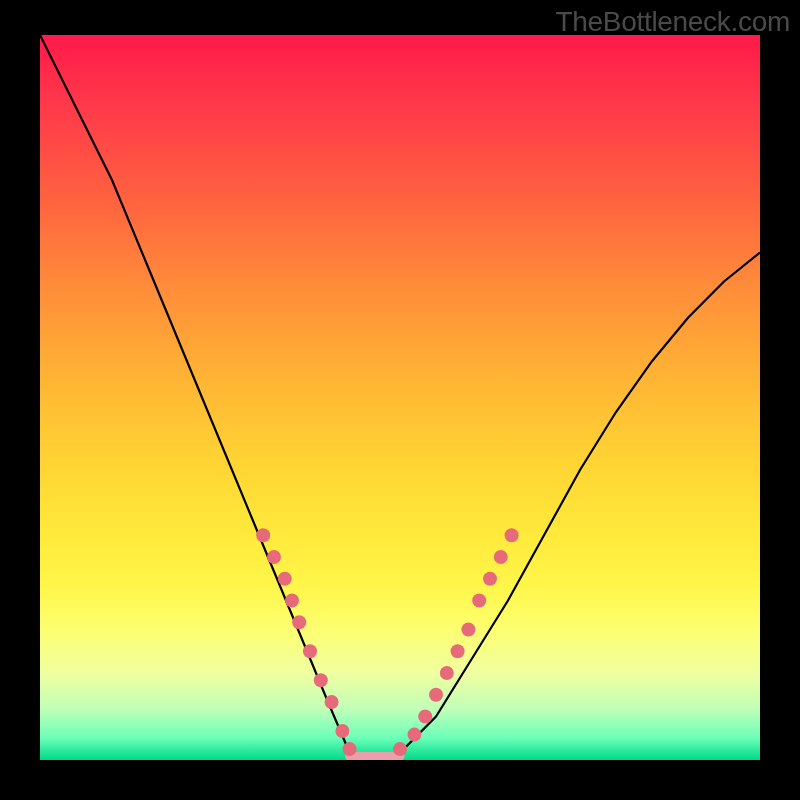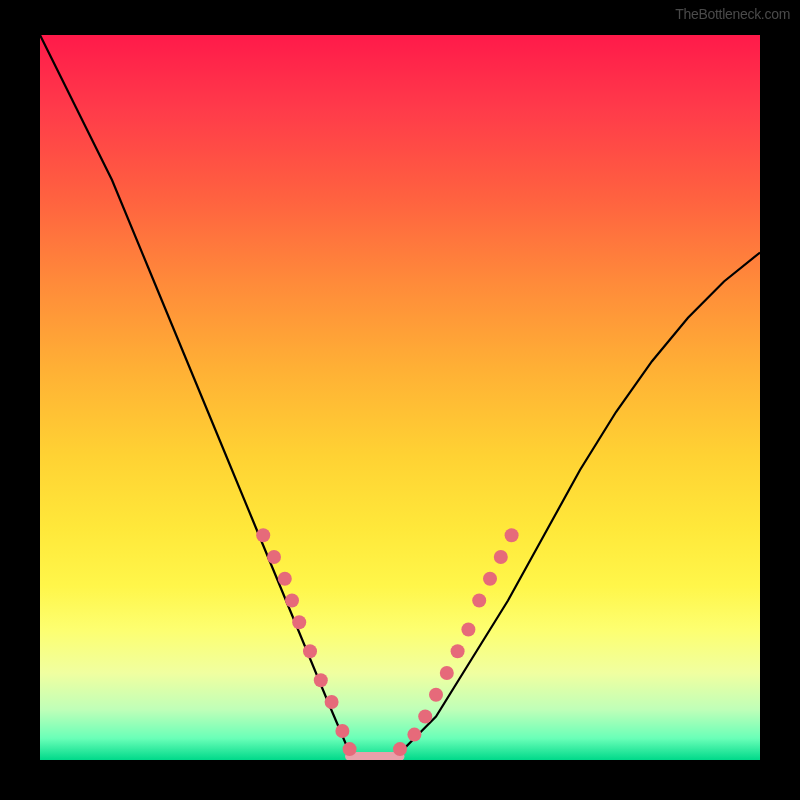--- a/index.html
+++ b/index.html
@@ -15,21 +15,21 @@
     position: relative;
     width: 800px;
     height: 800px;
     background: #000;
   }
   .watermark {
     position: absolute;
     top: 6px;
     right: 10px;
     color: #4a4a4a;
-    font-size: 14px;
+    font-size: 28px;
     font-weight: 500;
     letter-spacing: -0.3px;
     z-index: 10;
   }
   .plot-area {
     position: absolute;
     left: 40px;
     top: 35px;
     width: 720px;
     height: 725px;

